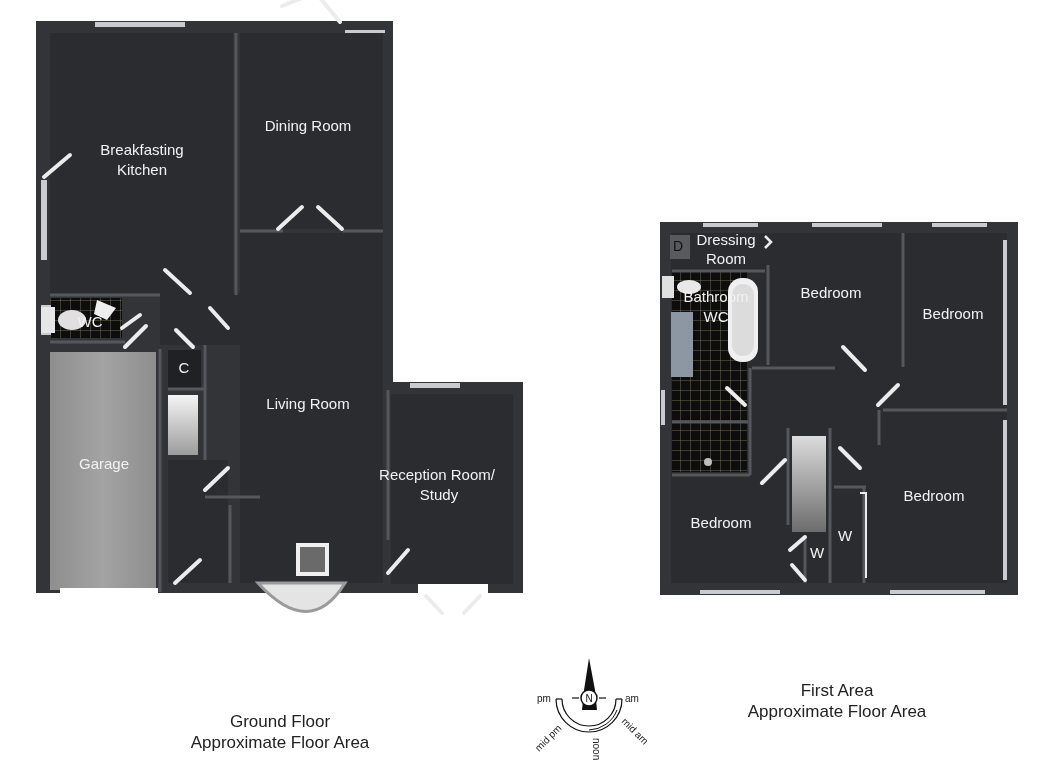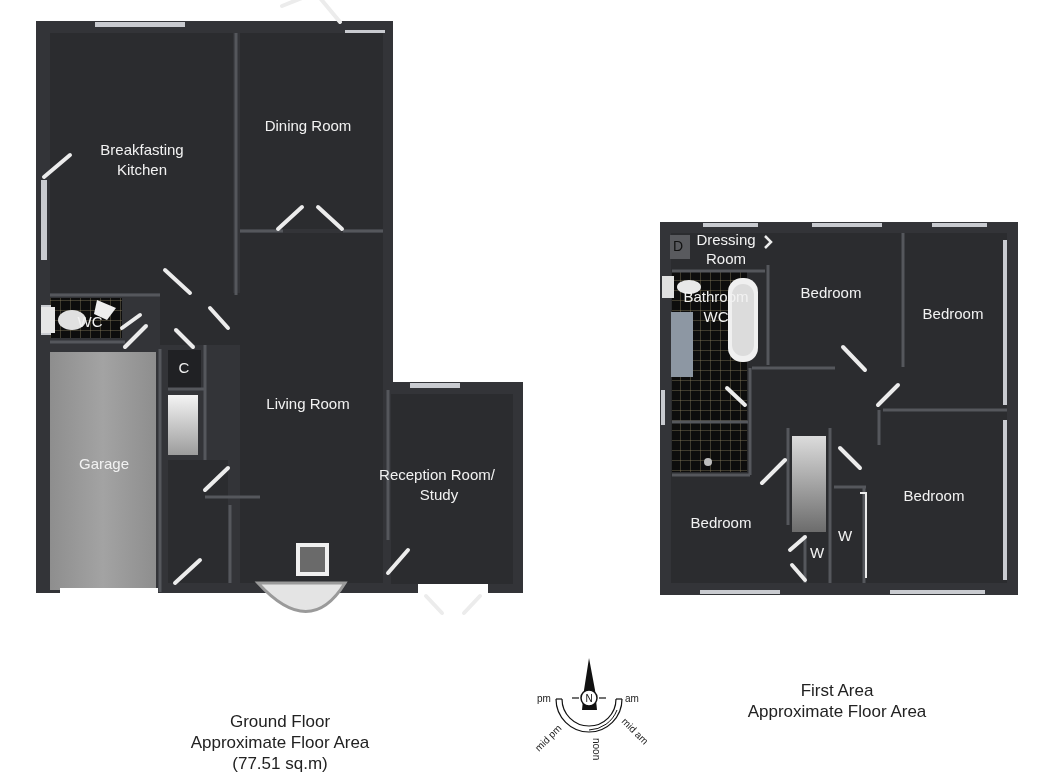--- a/index.html
+++ b/index.html
@@ -204,19 +204,18 @@
     <text class="compass-text" x="625" y="702">am</text>
     <text class="compass-text" transform="translate(539 752) rotate(-45)">mid pm</text>
     <text class="compass-text" transform="translate(593 738) rotate(90)">noon</text>
     <text class="compass-text" transform="translate(621 722) rotate(45)">mid am</text>
   </g>
 </svg>
 
 <div class="caption" style="left:160px; top:680px; width:240px;margin-top:31px;">
   <div>Ground Floor</div>
   <div>Approximate Floor Area</div>
-  <div>(77.51 sq.m)</div>
 </div>
 
 <div class="caption" style="left:717px; top:680px; width:240px;">
   <div>First Area</div>
   <div>Approximate Floor Area</div>
 </div>
 
 </body></html>

